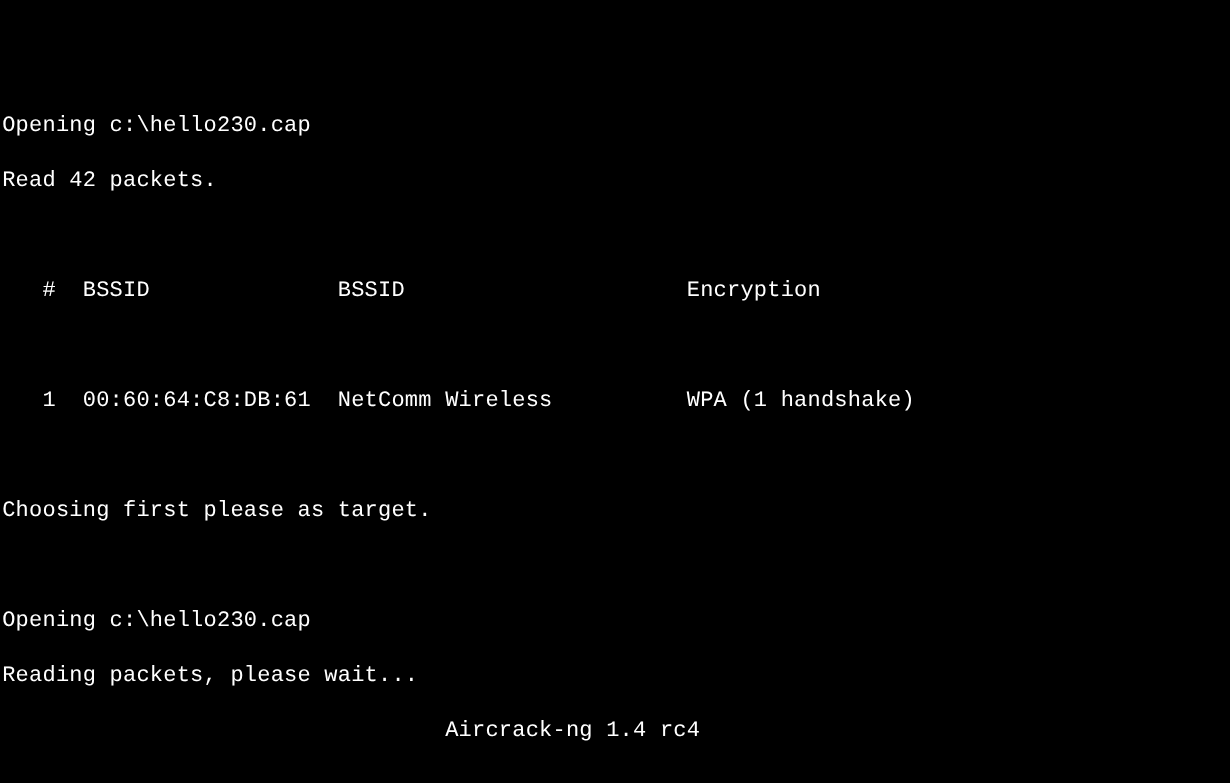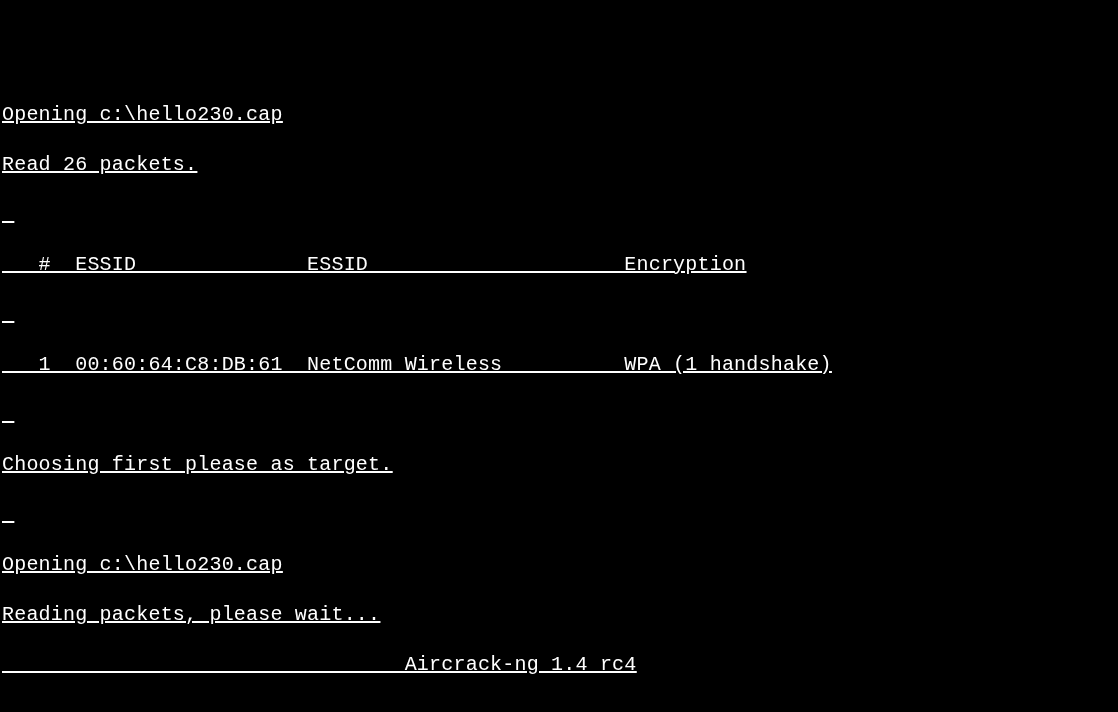--- a/index.html
+++ b/index.html
@@ -1,15 +1,15 @@
 <!DOCTYPE html>
 <html><head>
   <meta charset="utf-8">
   <style>
-    * { margin: 0; padding: 0; box-sizing: border-box; text-decoration: underline; }
+    * { margin: 0; padding: 0; box-sizing: border-box; }
     body {
       background: #000;
       color: #fff;
       font-family: "NSimSun","SimSun","Courier New",Consolas,monospace;
       font-size: 20px;
       line-height: 1.25;
       width: 1118px;
       height: 712px;
       padding: 2px 0 0 2px;
       white-space: pre;
@@ -17,23 +17,23 @@
       letter-spacing: 0.2px;
     }
     .out { display: block; }
   </style>
 </head>
 <body>
 
 
 
 <span class="out">Opening c:\hello230.cap</span>
-<span class="out">Read 26 packets.</span>
+<span class="out">Read 42 packets.</span>
 <span class="out"> </span>
-<span class="out">   #  ESSID              ESSID                     Encryption</span>
+<span class="out">   #  BSSID              BSSID                     Encryption</span>
 <span class="out"> </span>
 <span class="out">   1  00:60:64:C8:DB:61  NetComm Wireless          WPA (1 handshake)</span>
 <span class="out"> </span>
 <span class="out">Choosing first please as target.</span>
 <span class="out"> </span>
 <span class="out">Opening c:\hello230.cap</span>
 <span class="out">Reading packets, please wait...</span>
 <span class="out">                                 Aircrack-ng 1.4 rc4</span>
 <span class="out"> </span>
 

